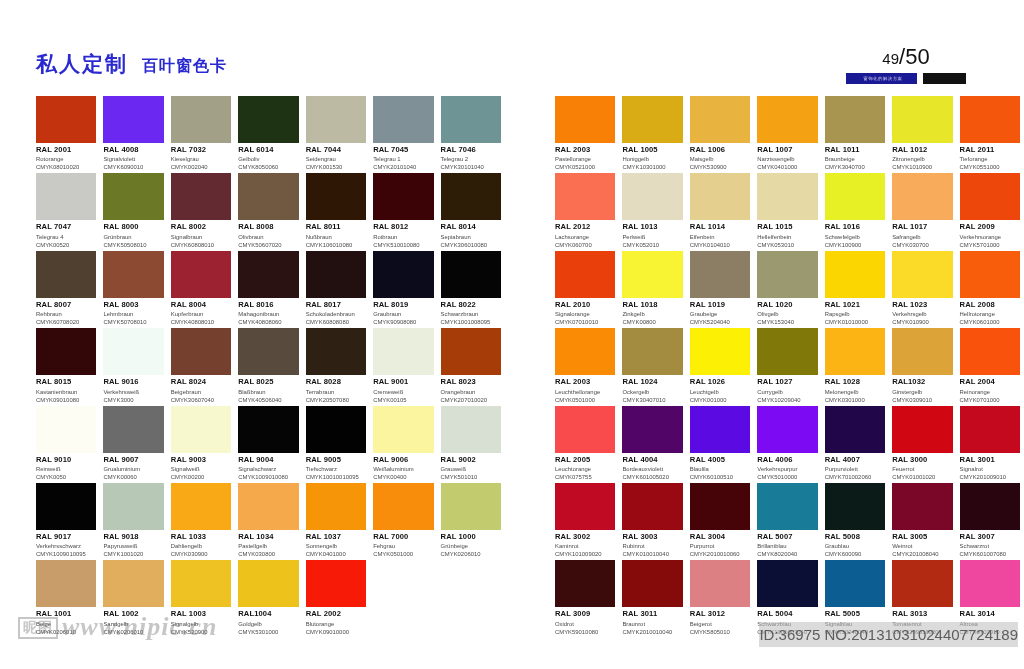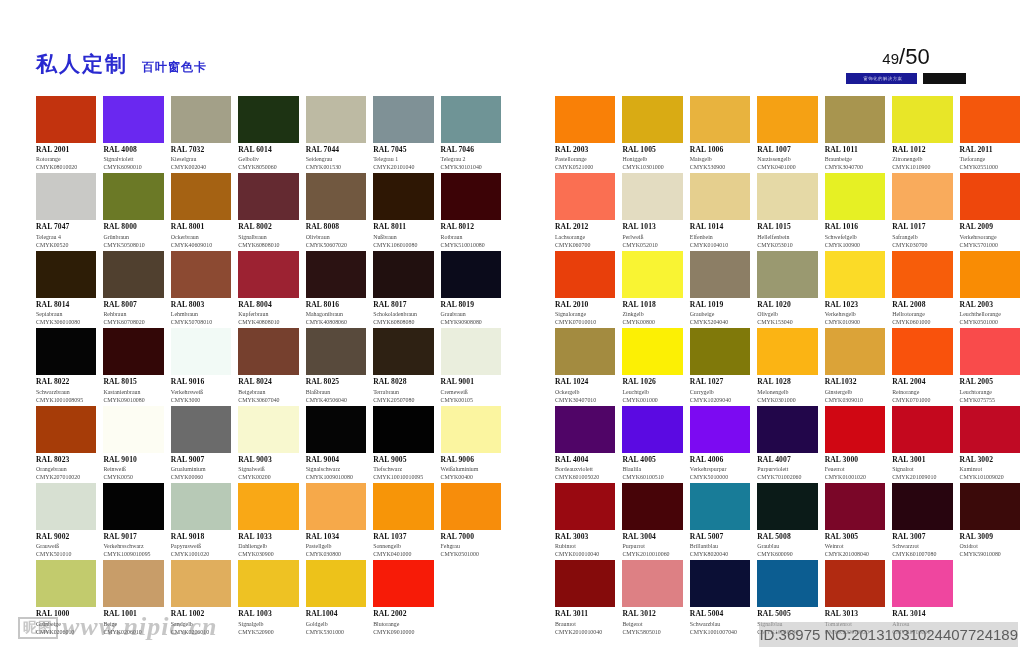--- a/index.html
+++ b/index.html
@@ -25,21 +25,21 @@
     gap: 14px;
     justify-content: space-between;
   }
   #title-main {
     font-size: 21px;
     font-weight: bold;
     color: #2a2ad0;
     letter-spacing: 2px;
   }
   #title-sub {
-    font-size: 12px;
+    font-size: 16px;
     font-weight: bold;
     color: #2a2ad0;
     letter-spacing: 1px;
   }
 
   
   #pagenum-block {
     position: absolute;
     right: 58px; top: 46px;
     text-align: center;
@@ -73,21 +73,20 @@
   #bar-black {
     width: 44px; height: 11px;
     background: #111111;
   }
 
   
   .panel {
     position: absolute;
     top: 96px;
     width: 465px;
-    font-family: Liberation Serif, serif;
   }
   #panel-left  { left: 36px; }
   #panel-right { left: 555px; }
 
   .grid {
     display: grid;
     grid-template-columns: repeat(7, 1fr);
     column-gap: 7px;
     row-gap: 0px;
   }
@@ -246,28 +245,20 @@
         </div>
         <div class="cell">
           <div class="swatch" style="background: rgb(107, 121, 38);"></div>
           <div class="cell-text">
             <div class="ral-code">RAL 8000</div>
             <div class="ral-name">Grünbraun</div>
             <div class="ral-cmyk">CMYK50508010</div>
           </div>
         </div>
         <div class="cell">
-          <div class="swatch" style="background: rgb(165, 98, 19);"></div>
-          <div class="cell-text">
-            <div class="ral-code">RAL 8001</div>
-            <div class="ral-name">Ockerbraun</div>
-            <div class="ral-cmyk">CMYK40609010</div>
-          </div>
-        </div>
-        <div class="cell">
           <div class="swatch" style="background: rgb(100, 42, 49);"></div>
           <div class="cell-text">
             <div class="ral-code">RAL 8002</div>
             <div class="ral-name">Signalbraun</div>
             <div class="ral-cmyk">CMYK60808010</div>
           </div>
         </div>
         <div class="cell">
           <div class="swatch" style="background: rgb(113, 88, 64);"></div>
           <div class="cell-text">
@@ -704,20 +695,28 @@
             <div class="ral-name">Graubeige</div>
             <div class="ral-cmyk">CMYK5204040</div>
           </div>
         </div>
         <div class="cell">
           <div class="swatch" style="background: rgb(154, 153, 112);"></div>
           <div class="cell-text">
             <div class="ral-code">RAL 1020</div>
             <div class="ral-name">Olivgelb</div>
             <div class="ral-cmyk">CMYK153040</div>
+          </div>
+        </div>
+        <div class="cell">
+          <div class="swatch" style="background: rgb(251, 214, 0);"></div>
+          <div class="cell-text">
+            <div class="ral-code">RAL 1021</div>
+            <div class="ral-name">Rapsgelb</div>
+            <div class="ral-cmyk">CMYK01010000</div>
           </div>
         </div>
         <div class="cell">
           <div class="swatch" style="background: rgb(251, 219, 39);"></div>
           <div class="cell-text">
             <div class="ral-code">RAL 1023</div>
             <div class="ral-name">Verkehrsgelb</div>
             <div class="ral-cmyk">CMYK010900</div>
           </div>
         </div>

